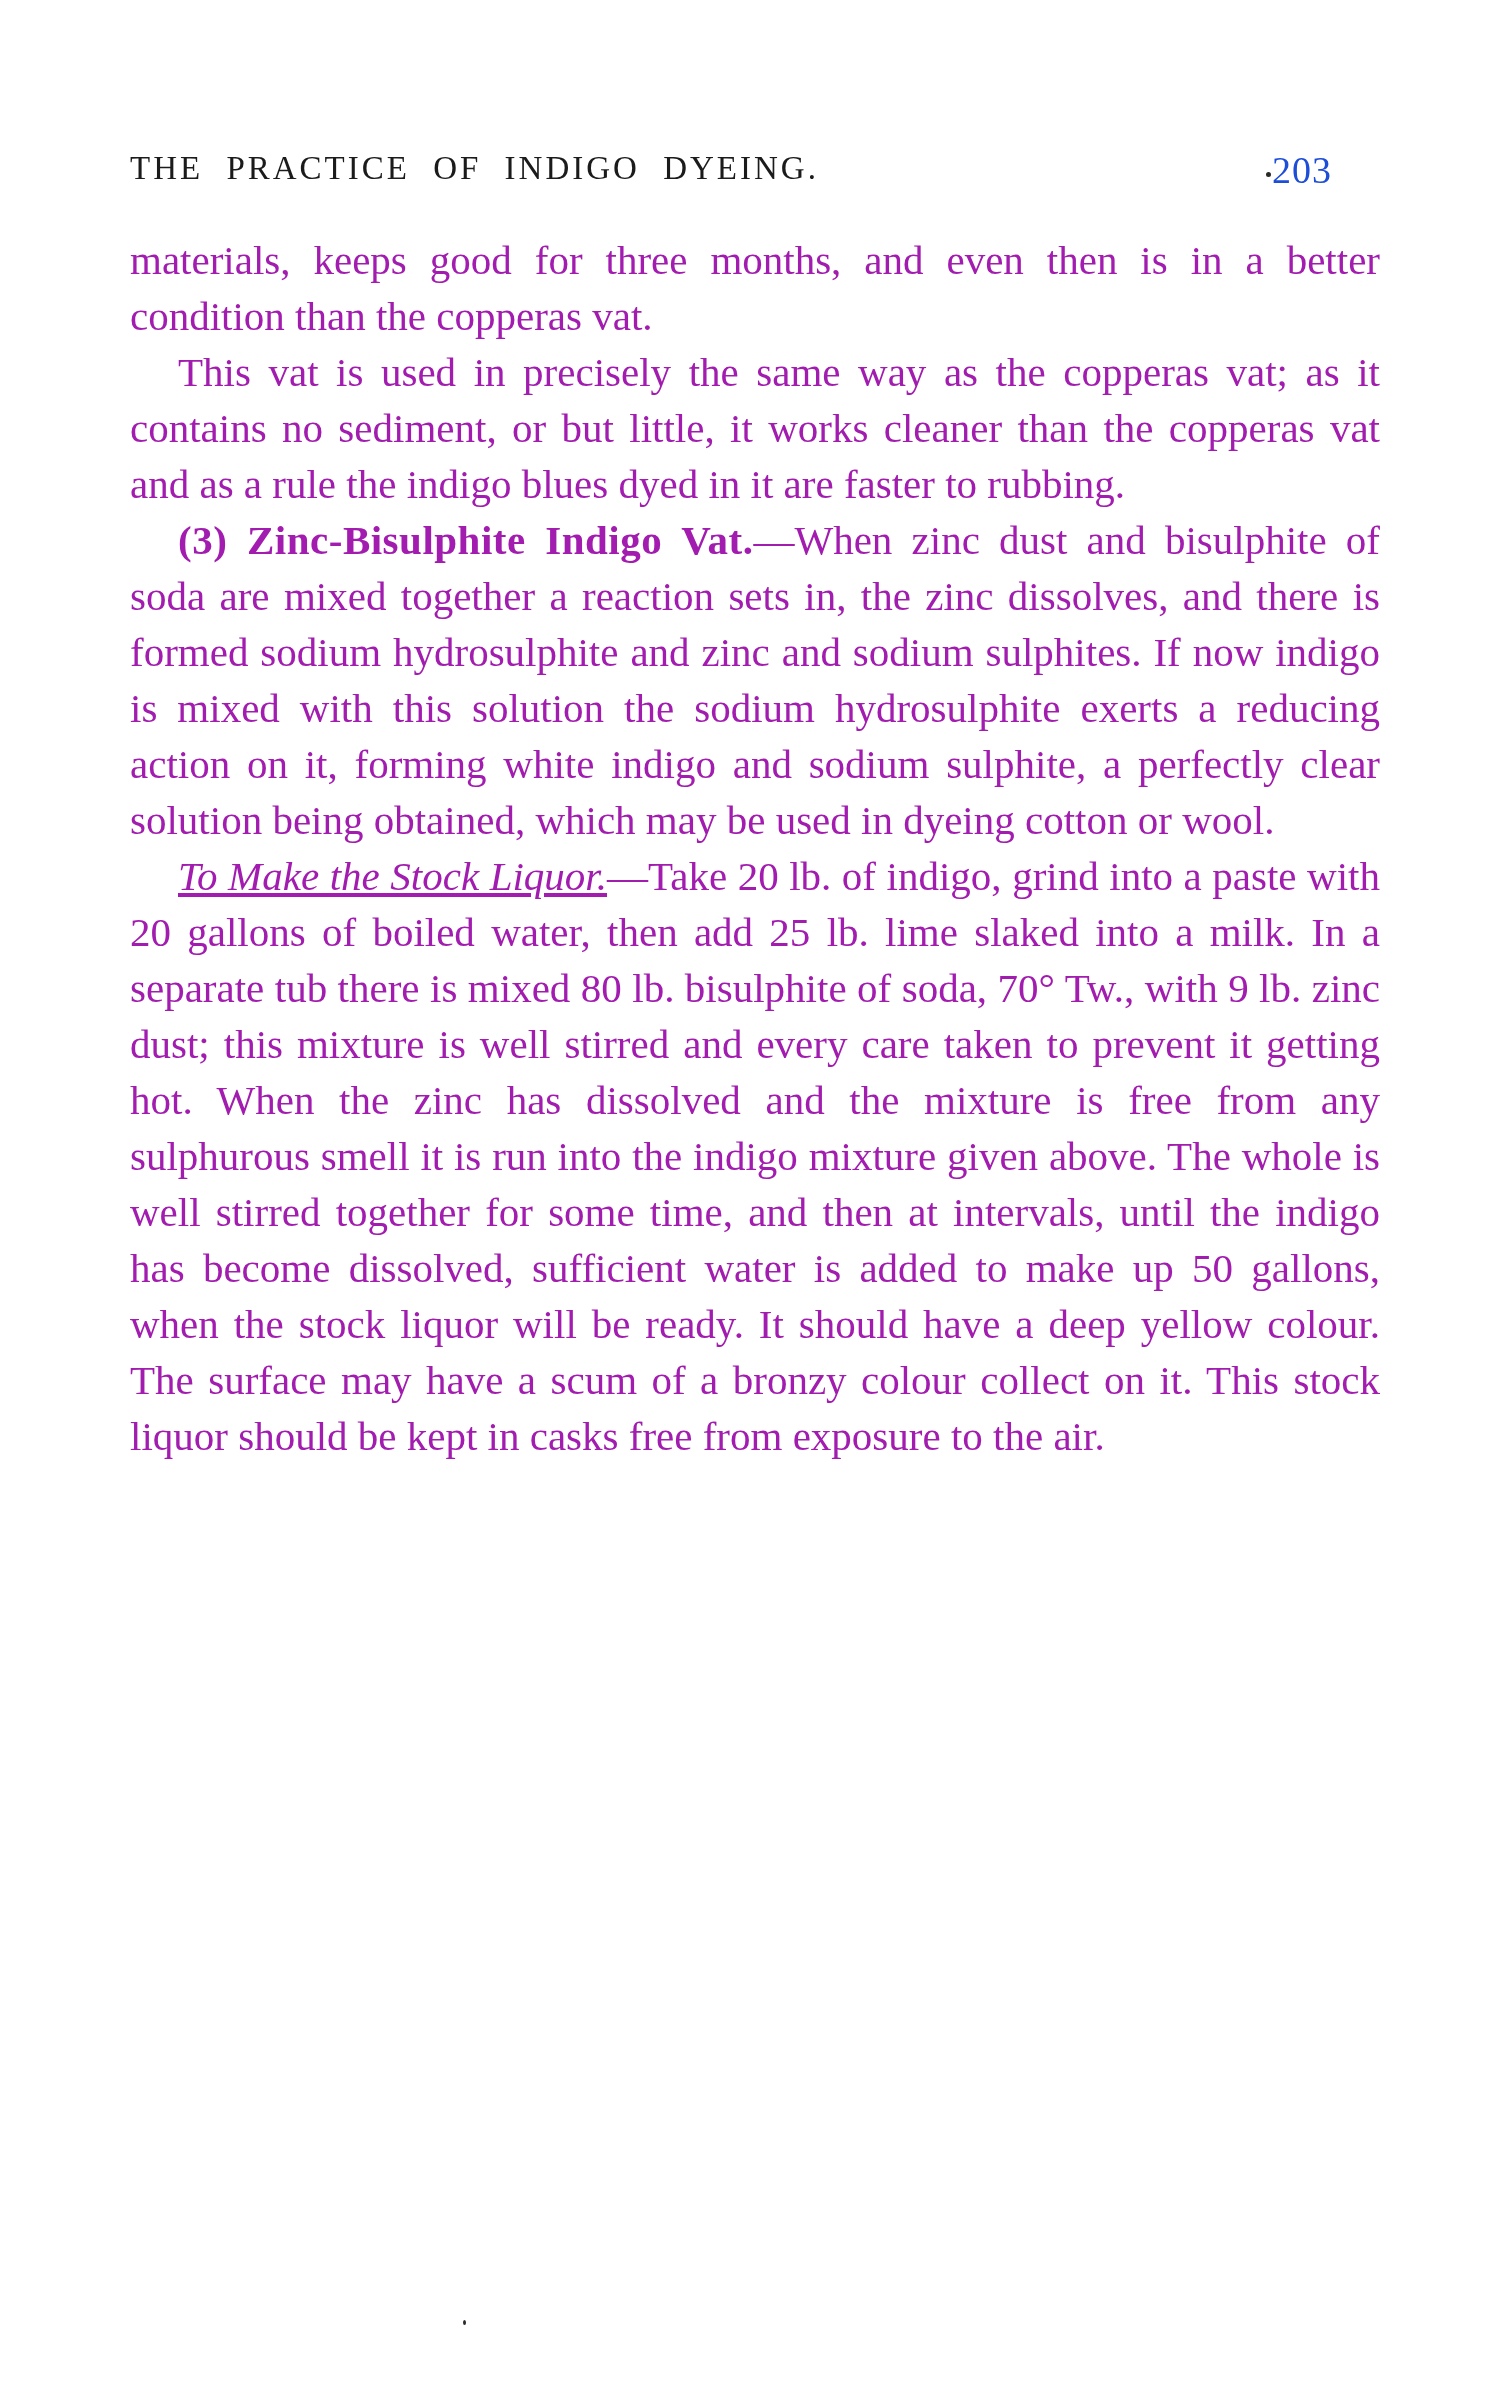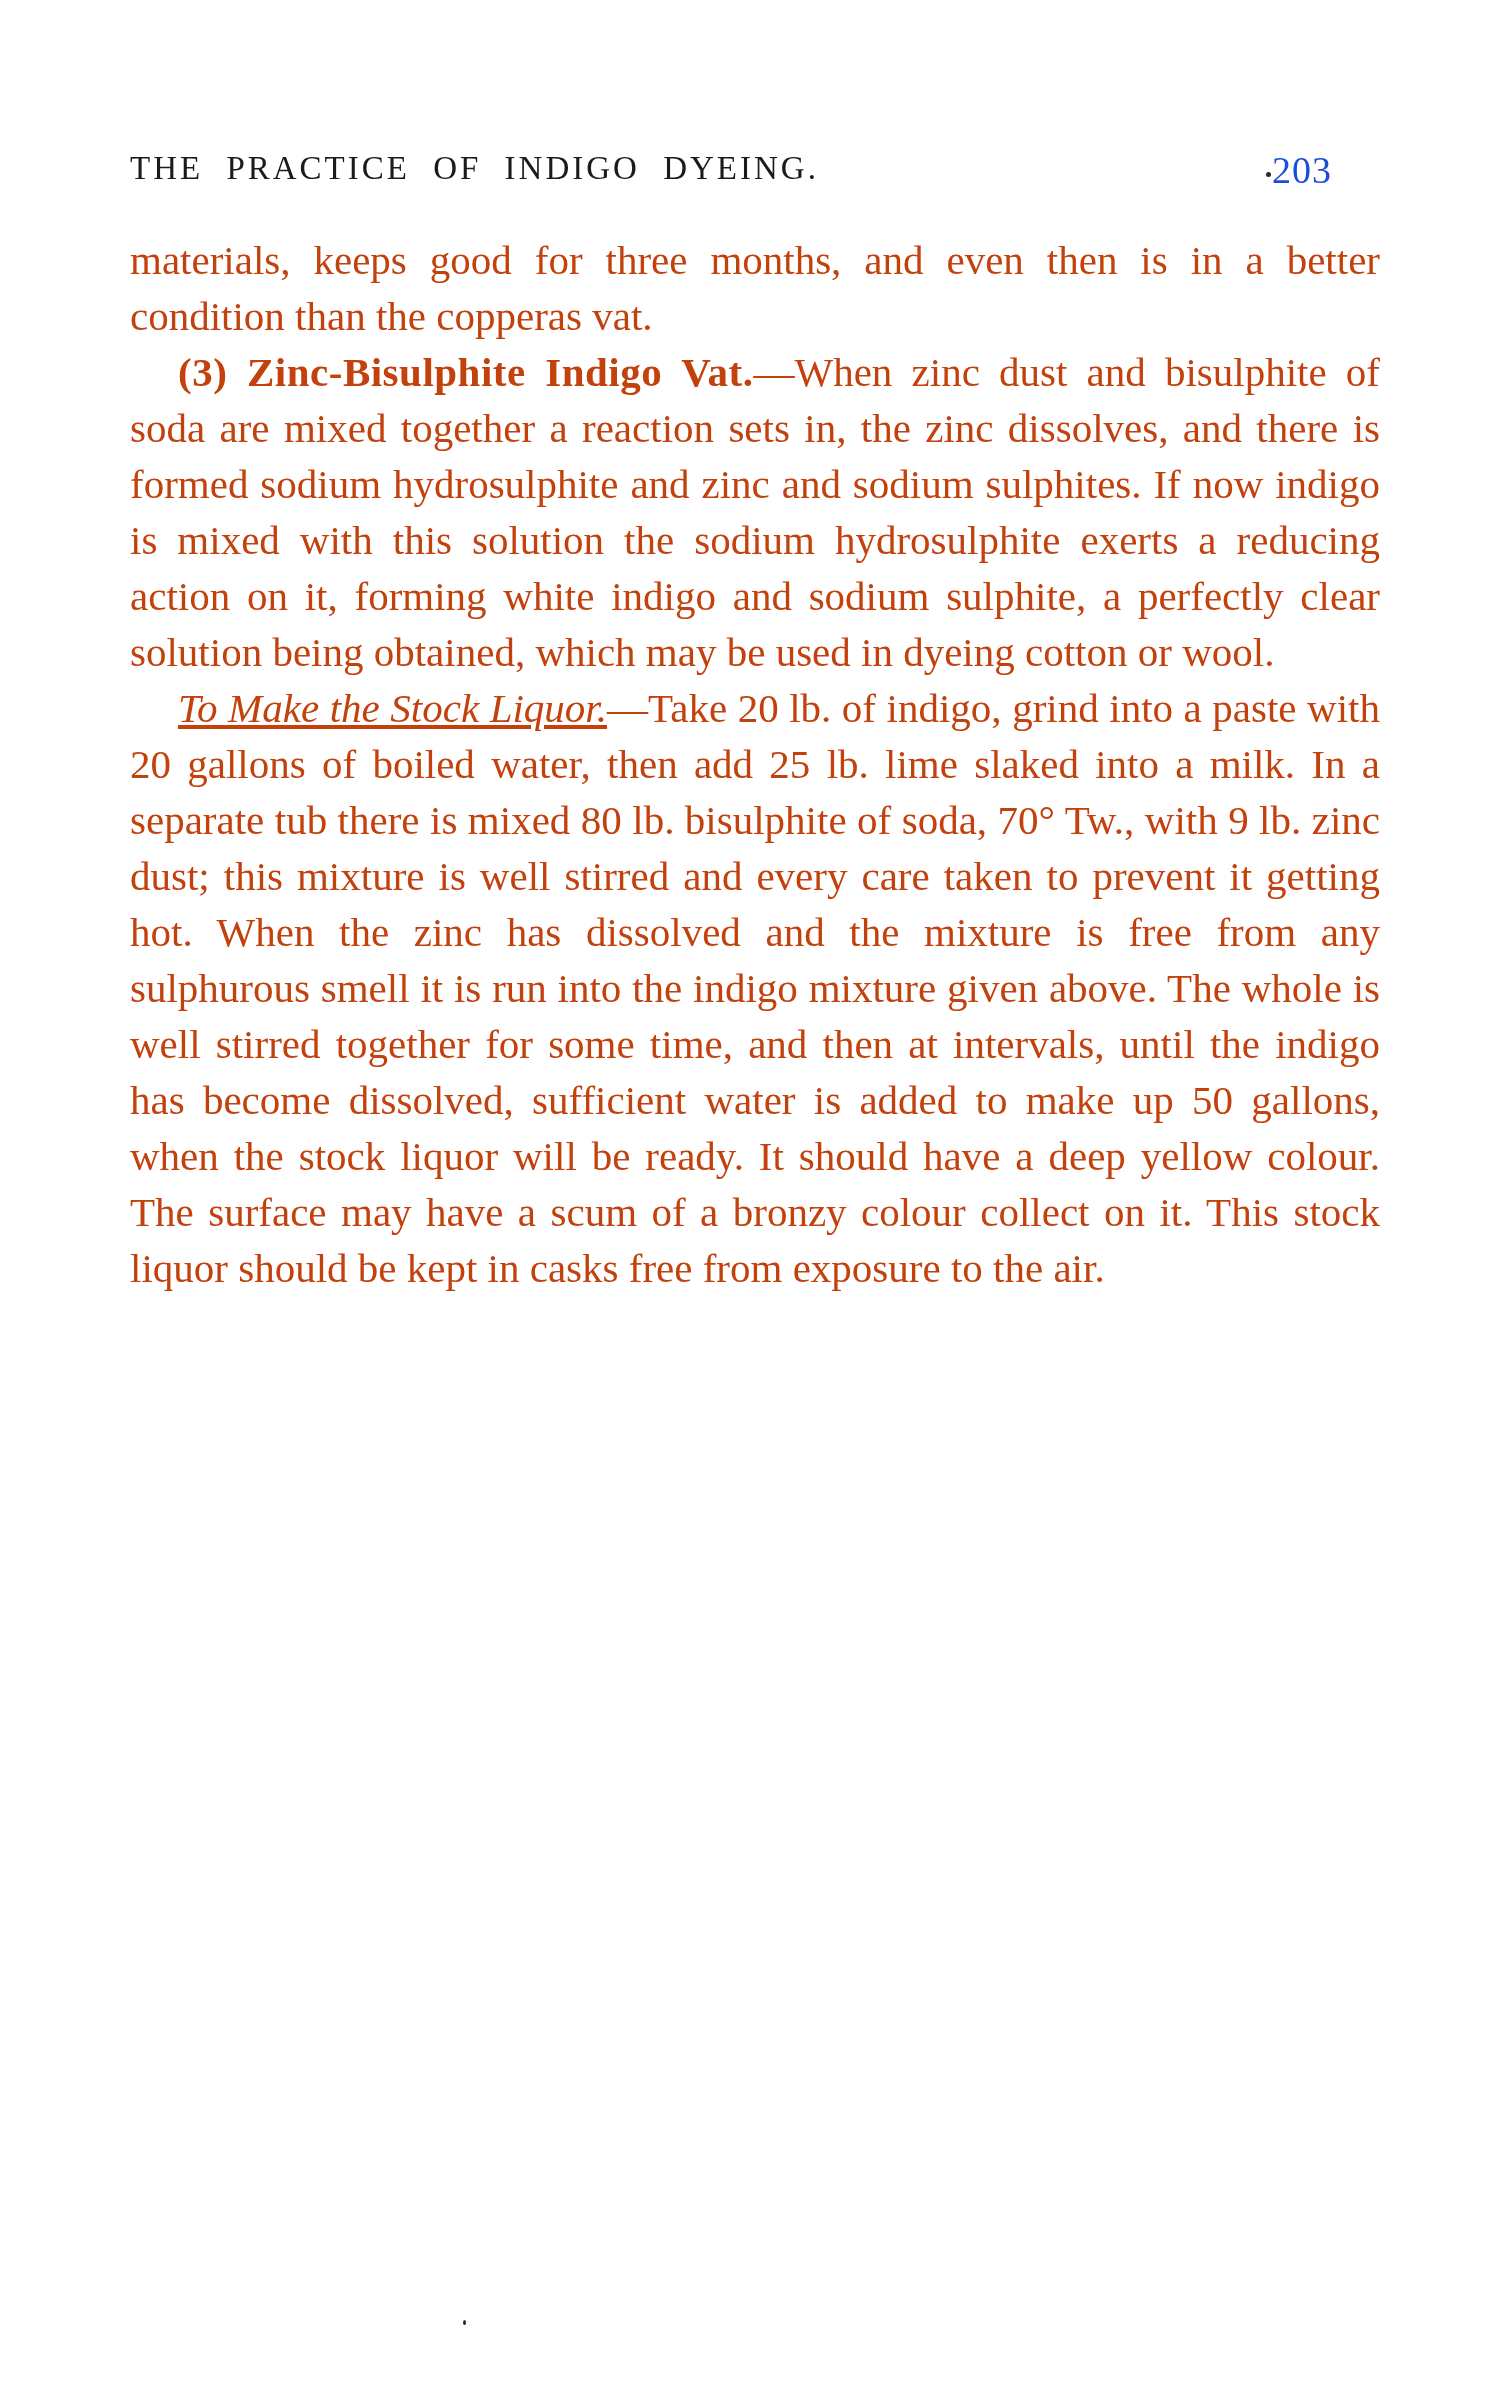--- a/index.html
+++ b/index.html
@@ -44,21 +44,21 @@
   }
   .page-body {
     position: absolute;
     left: 130px;
     top: 232px;
     width: 1250px;
     font-size: 41px;
     line-height: 56px;
     text-align: justify;
     text-justify: inter-word;
-    color: #c2410c;
+    color: #a21caf;
   }
   .page-body p {
     margin: 0;
     padding: 0;
   }
   .page-body p.indented {
     text-indent: 48px;
   }
   .bold-lead {
     font-weight: bold;
@@ -83,20 +83,21 @@
 
   <div class="page-header">
     <span class="running-title">THE PRACTICE OF INDIGO DYEING.</span>
     <span class="page-number">203</span>
   </div>
 
   <div class="page-body">
 
     <p><span>materials, keeps good for three months, and even then is in a better condition than the copperas vat.</span></p>
 
+    <p class="indented"><span>This vat is used in precisely the same way as the copperas vat; as it contains no sediment, or but little, it works cleaner than the copperas vat and as a rule the indigo blues dyed in it are faster to rubbing.</span></p>
 
 
     <p class="indented"><strong class="bold-lead">(3) Zinc-Bisulphite Indigo Vat.</strong><span>—When zinc dust and bisulphite of soda are mixed together a reaction sets in, the zinc dissolves, and there is formed sodium hydrosulphite and zinc and sodium sulphites. If now indigo is mixed with this solution the sodium hydrosulphite exerts a reducing action on it, forming white indigo and sodium sulphite, a perfectly clear solution being obtained, which may be used in dyeing cotton or wool.</span></p>
 
 
     <p class="indented"><em class="italic-lead">To Make the Stock Liquor.</em><span>—Take 20 lb. of indigo, grind into a paste with 20 gallons of boiled water, then add 25 lb. lime slaked into a milk. In a separate tub there is mixed 80 lb. bisulphite of soda, 70° Tw., with 9 lb. zinc dust; this mixture is well stirred and every care taken to prevent it getting hot. When the zinc has dissolved and the mixture is free from any sulphurous smell it is run into the indigo mixture given above. The whole is well stirred together for some time, and then at intervals, until the indigo has become dissolved, sufficient water is added to make up 50 gallons, when the stock liquor will be ready. It should have a deep yellow colour. The surface may have a scum of a bronzy colour collect on it. This stock liquor should be kept in casks free from exposure to the air.</span></p>
 
   </div>
 
   <div class="speck speck-1"></div>

